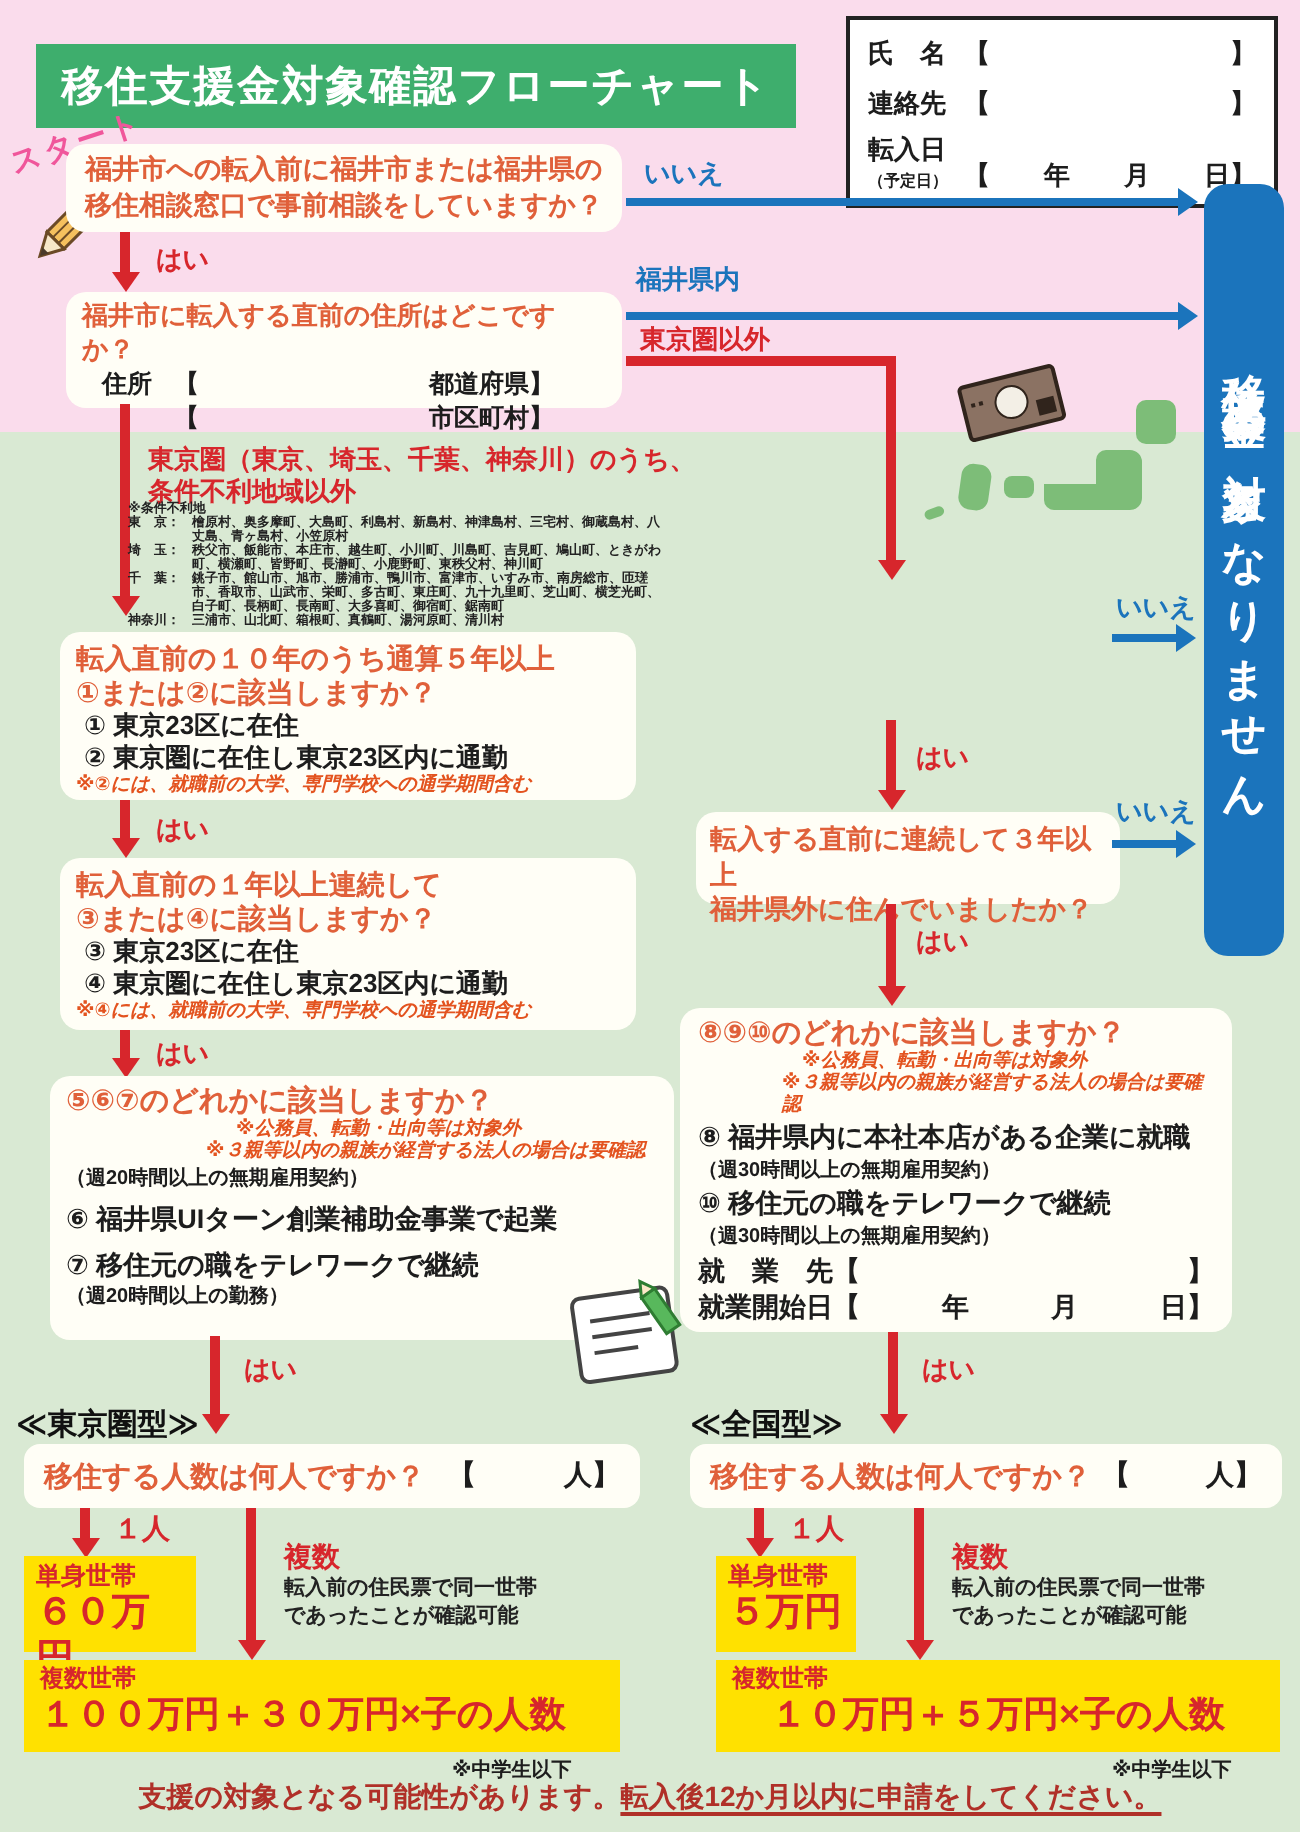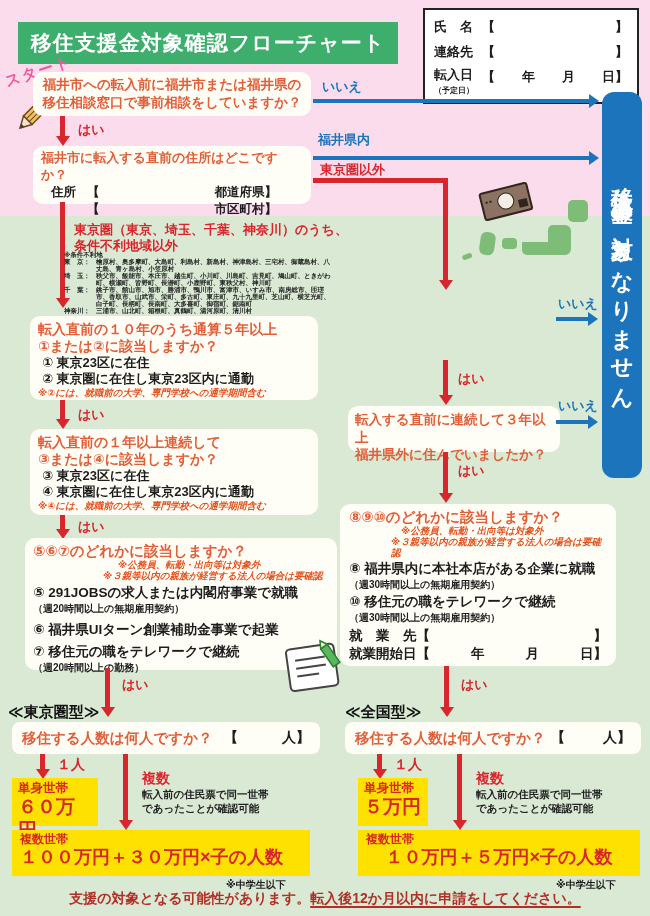--- a/index.html
+++ b/index.html
@@ -50,21 +50,21 @@
         <i style="font-style:normal;">】</i>
       </span>
     </div>
     <div class="formrow">
       <span class="flab">連絡先</span>
       <span class="fval pair">
         <i style="font-style:normal;">【</i>
         <i style="font-style:normal;">】</i>
       </span>
     </div>
-    <div class="formrow" style="margin-bottom:16px;">
+    <div class="formrow" style="margin-bottom:16px;align-items:flex-end;">
       <span class="flab" style="line-height:1.1;">
         <span>転入日</span><br>
         <span style="font-size:8px;">（予定日）</span>
       </span>
       <span class="fval pair">
         <i style="font-style:normal;">【</i>
         <i style="font-style:normal;">年</i>
         <i style="font-style:normal;">月</i>
         <i style="font-style:normal;">日】</i>
       </span>
@@ -178,21 +178,20 @@
   <div class="abs rl" style="left:78px;top:518px;font-size:13px;">はい</div>
   <div class="abs va" style="left:55px;top:515px;height:24px;">
     <i class="ln"></i>
       <i class="hd"></i>
   </div>
 
   <div class="abs box" style="left:25px;top:538px;width:312px;height:132px;padding:5px 8px;box-sizing:border-box;">
     <div class="qtitle" style="font-size:14.5px;line-height:1.2;">⑤⑥⑦のどれかに該当しますか？</div>
     <div class="onote" style="font-size:9.5px;line-height:1.15;margin-left:85px;">※公務員、転勤・出向等は対象外</div>
     <div class="onote" style="font-size:9.5px;line-height:1.15;margin-left:70px;">※３親等以内の親族が経営する法人の場合は要確認</div>
-    <div class="item" style="font-size:13.5px;line-height:1.3;margin-top:2px;">⑤ 291JOBSの求人または内閣府事業で就職</div>
     <div class="sub-right">（週20時間以上の無期雇用契約）</div>
     <div class="item" style="font-size:13.5px;line-height:1.3;margin-top:5px;">⑥ 福井県UIターン創業補助金事業で起業</div>
     <div class="item" style="font-size:13.5px;line-height:1.3;margin-top:5px;">⑦ 移住元の職をテレワークで継続</div>
     <div class="sub-right" style="padding-right:80px;">（週20時間以上の勤務）</div>
   </div>
   <svg class="abs" style="left:280px;top:628px;" width="70" height="70" viewBox="0 0 70 70">
     <g transform="rotate(-8 35 38)">
       <rect x="8" y="18" width="48" height="42" rx="4" fill="#fff" stroke="#444" stroke-width="2"></rect>
       <line x1="16" y1="30" x2="46" y2="30" stroke="#444" stroke-width="2"></line>
       <line x1="16" y1="38" x2="46" y2="38" stroke="#444" stroke-width="2"></line>

